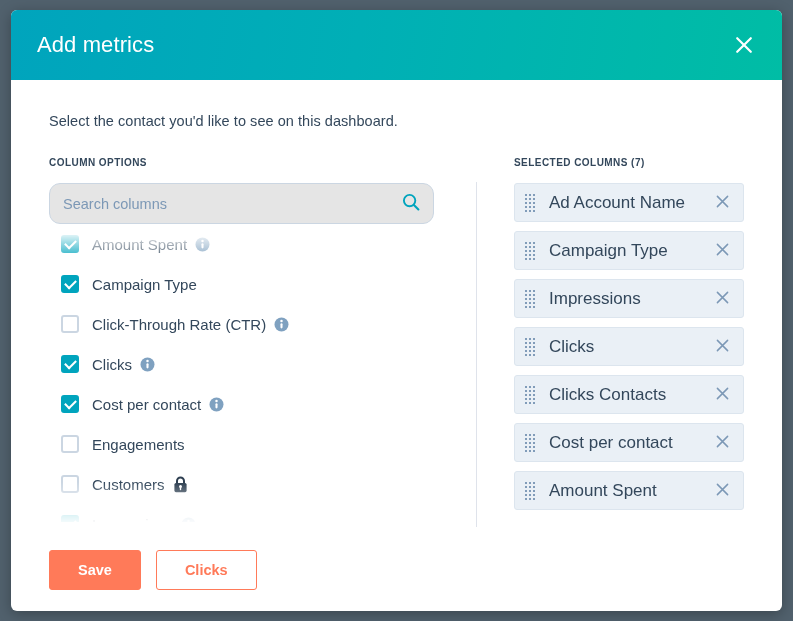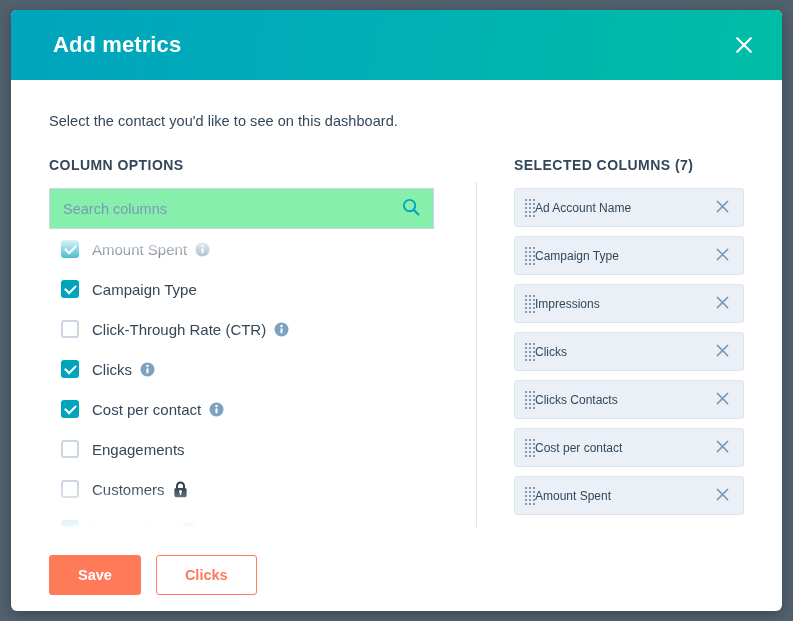--- a/index.html
+++ b/index.html
@@ -35,24 +35,24 @@
   
   .modal-header {
     position: relative;
     height: 70px;
     flex: 0 0 70px;
     background: linear-gradient(100deg, #00A4BD 0%, #00AFB6 45%, #00BDA5 100%);
     display: flex;
     align-items: center;
   }
   .modal-title {
-    margin-left: 42px;
+    margin-left: 26px;
     color: #FFFFFF;
     font-size: 22px;
-    font-weight: bold;
+    font-weight: normal;
     letter-spacing: .1px;
   }
   .close-button {
     position: absolute;
     right: 23px;
     top: 50%;
     transform: translateY(-50%);
     width: 30px;
     height: 30px;
     display: flex;
@@ -90,39 +90,39 @@
     top: 25px;
     width: 1px;
     height: 345px;
     background: #DFE3EB;
   }
 
   .panel-left { width: 427px; flex: 0 0 427px; }
   .panel-right { flex: 1 1 auto; padding-left: 38px; }
 
   .panel-heading {
-    font-size: 14px;
+    font-size: 10px;
     font-weight: bold;
     color: #33475B;
     letter-spacing: .45px;
     margin-bottom: 15px;
   }
 
   
   .search-wrap {
     position: relative;
     width: 385px;
     height: 41px;
   }
   .search-input {
     width: 100%;
     height: 100%;
     border: 1px solid #CBD6E2;
-    border-radius: 0;
-    background: #86efac;
+    border-radius: 11px;
+    background: #e5e5e5;
     padding: 0 42px 0 13px;
     font-family: "Liberation Sans", sans-serif;
     font-size: 14.5px;
     color: #33475B;
     outline: none;
   }
   .search-input::placeholder { color: #7C98B6; }
   .search-icon {
     position: absolute;
     right: 13px;
@@ -212,21 +212,22 @@
     cursor: pointer;
   }
   .drag-handle {
     flex: 0 0 auto;
     display: flex;
     cursor: grab;
     opacity: .95;
   }
   .chip-label {
     flex: 1 1 auto;
-    font-size: 12px;
+    margin-left: 14px;
+    font-size: 17px;
     color: #33475B;
     white-space: nowrap;
   }
   .chip-remove {
     flex: 0 0 auto;
     width: 18px;
     height: 18px;
     display: flex;
     align-items: center;
     justify-content: center;

